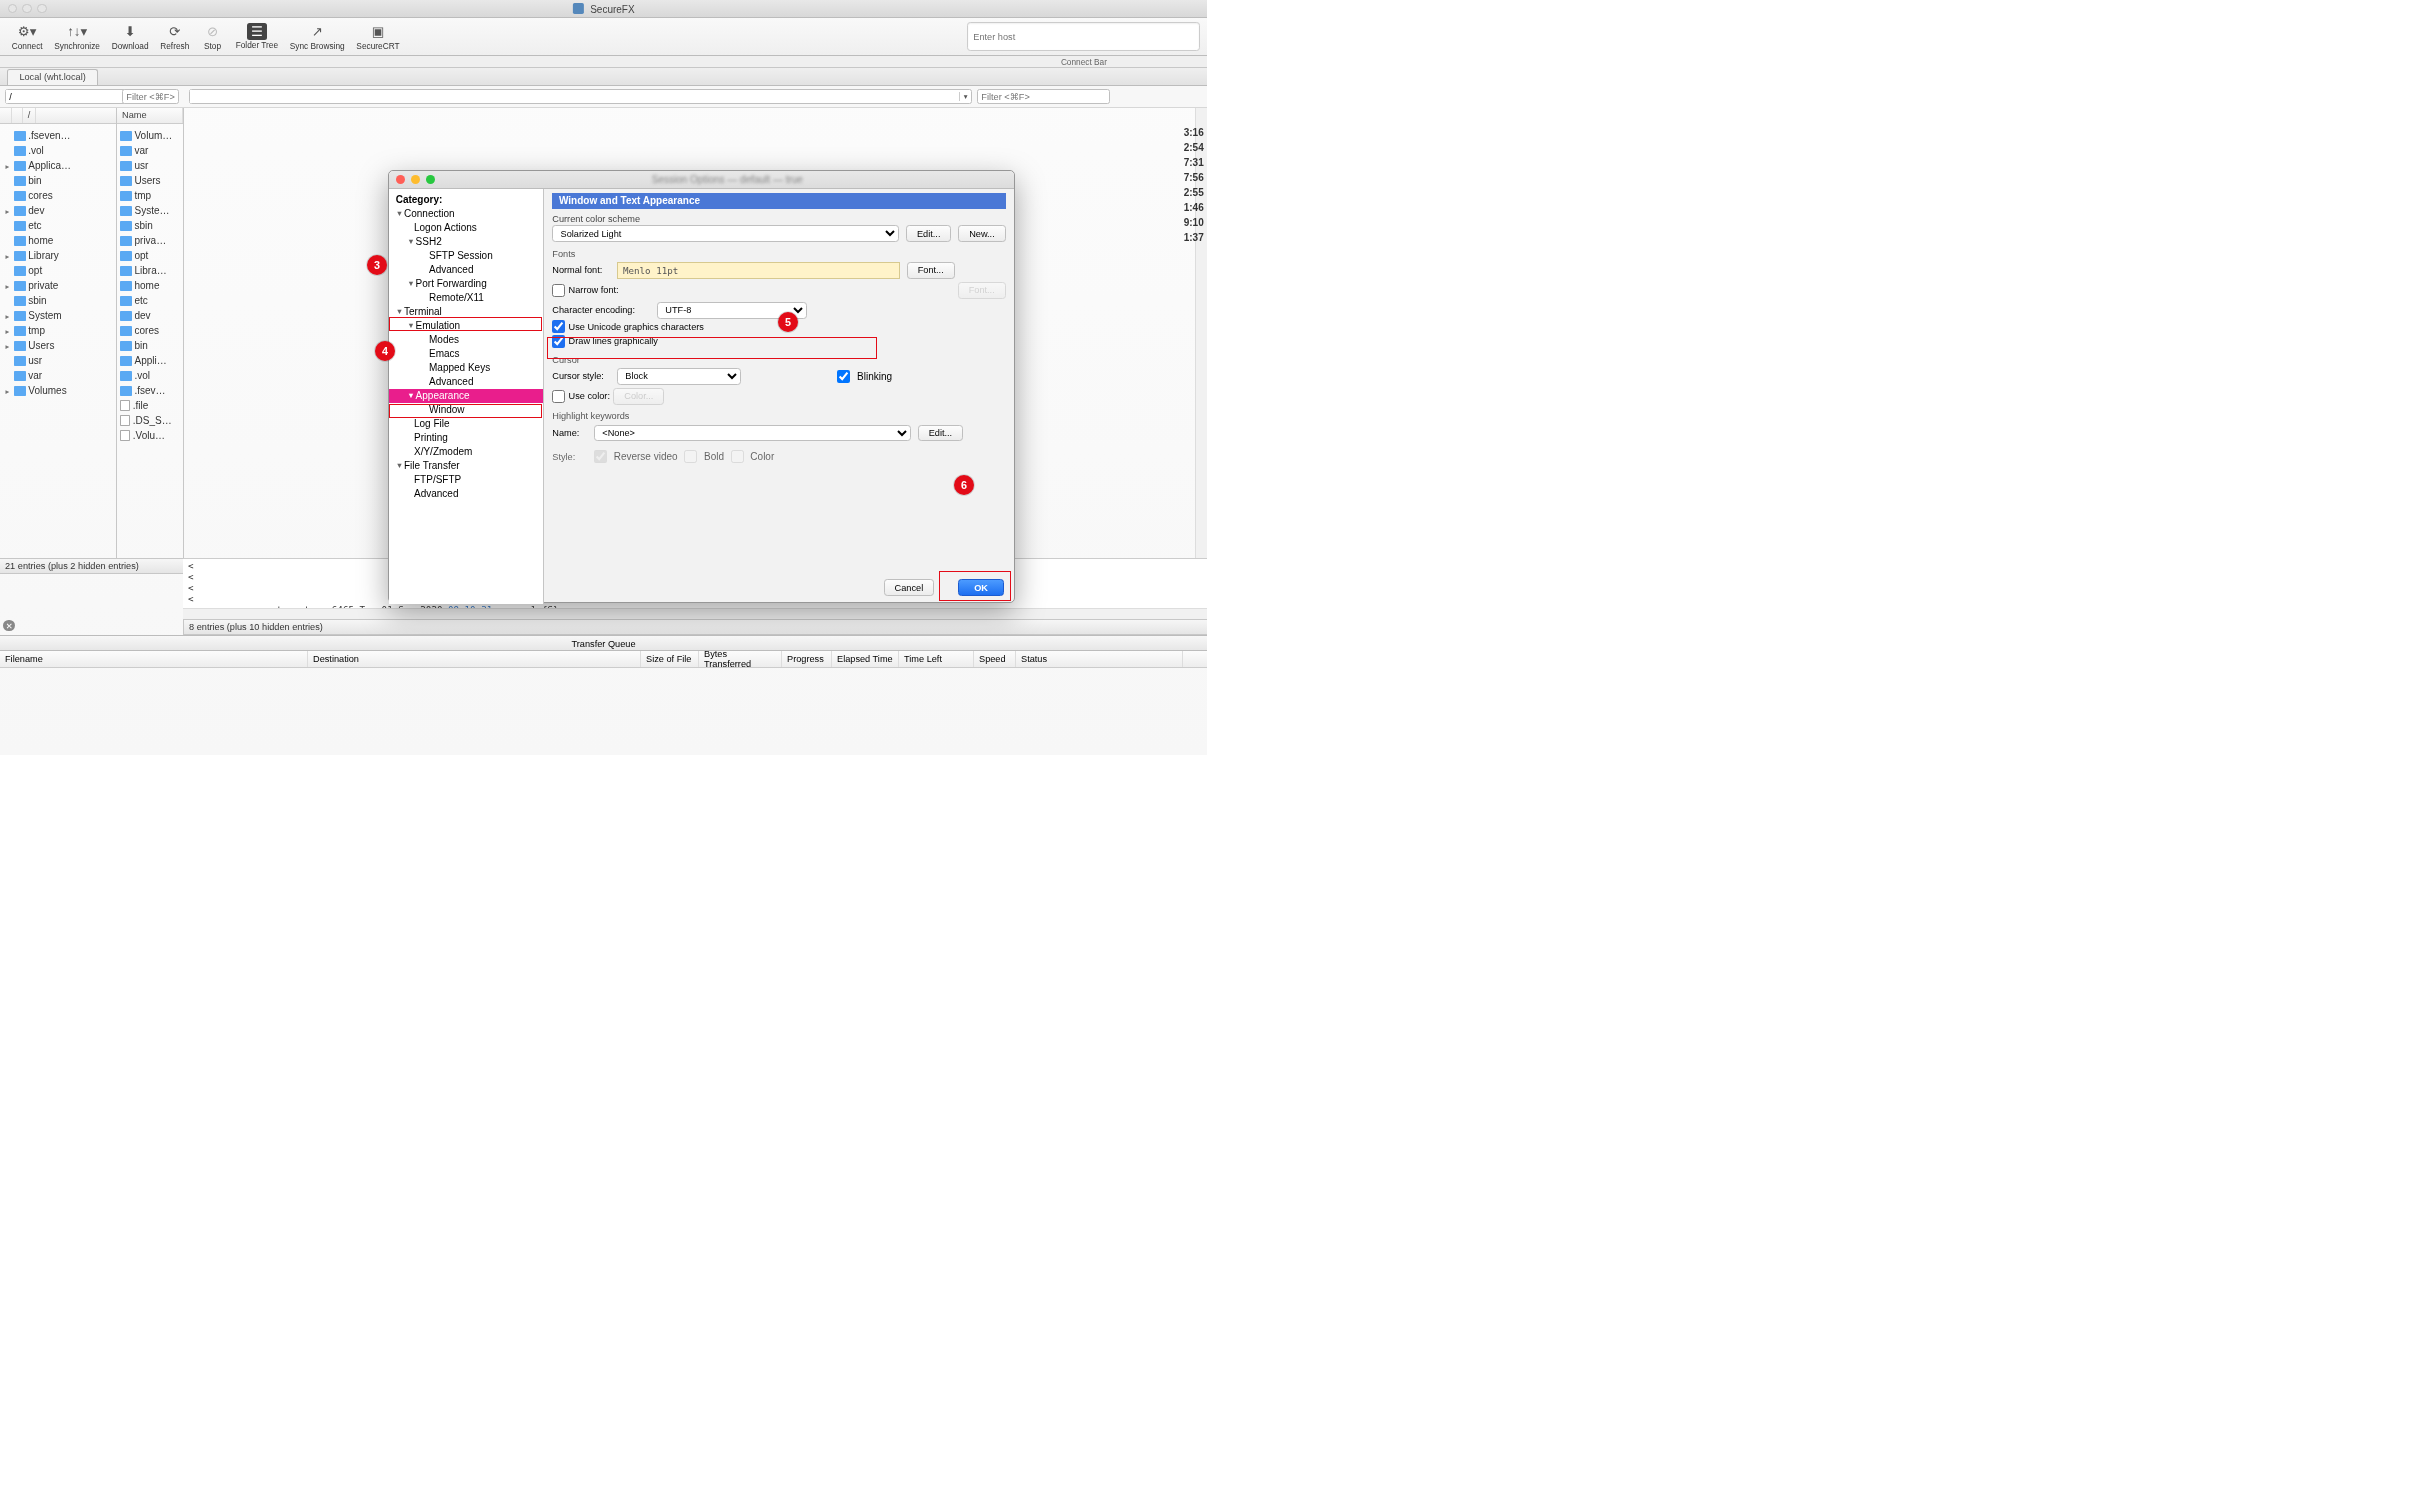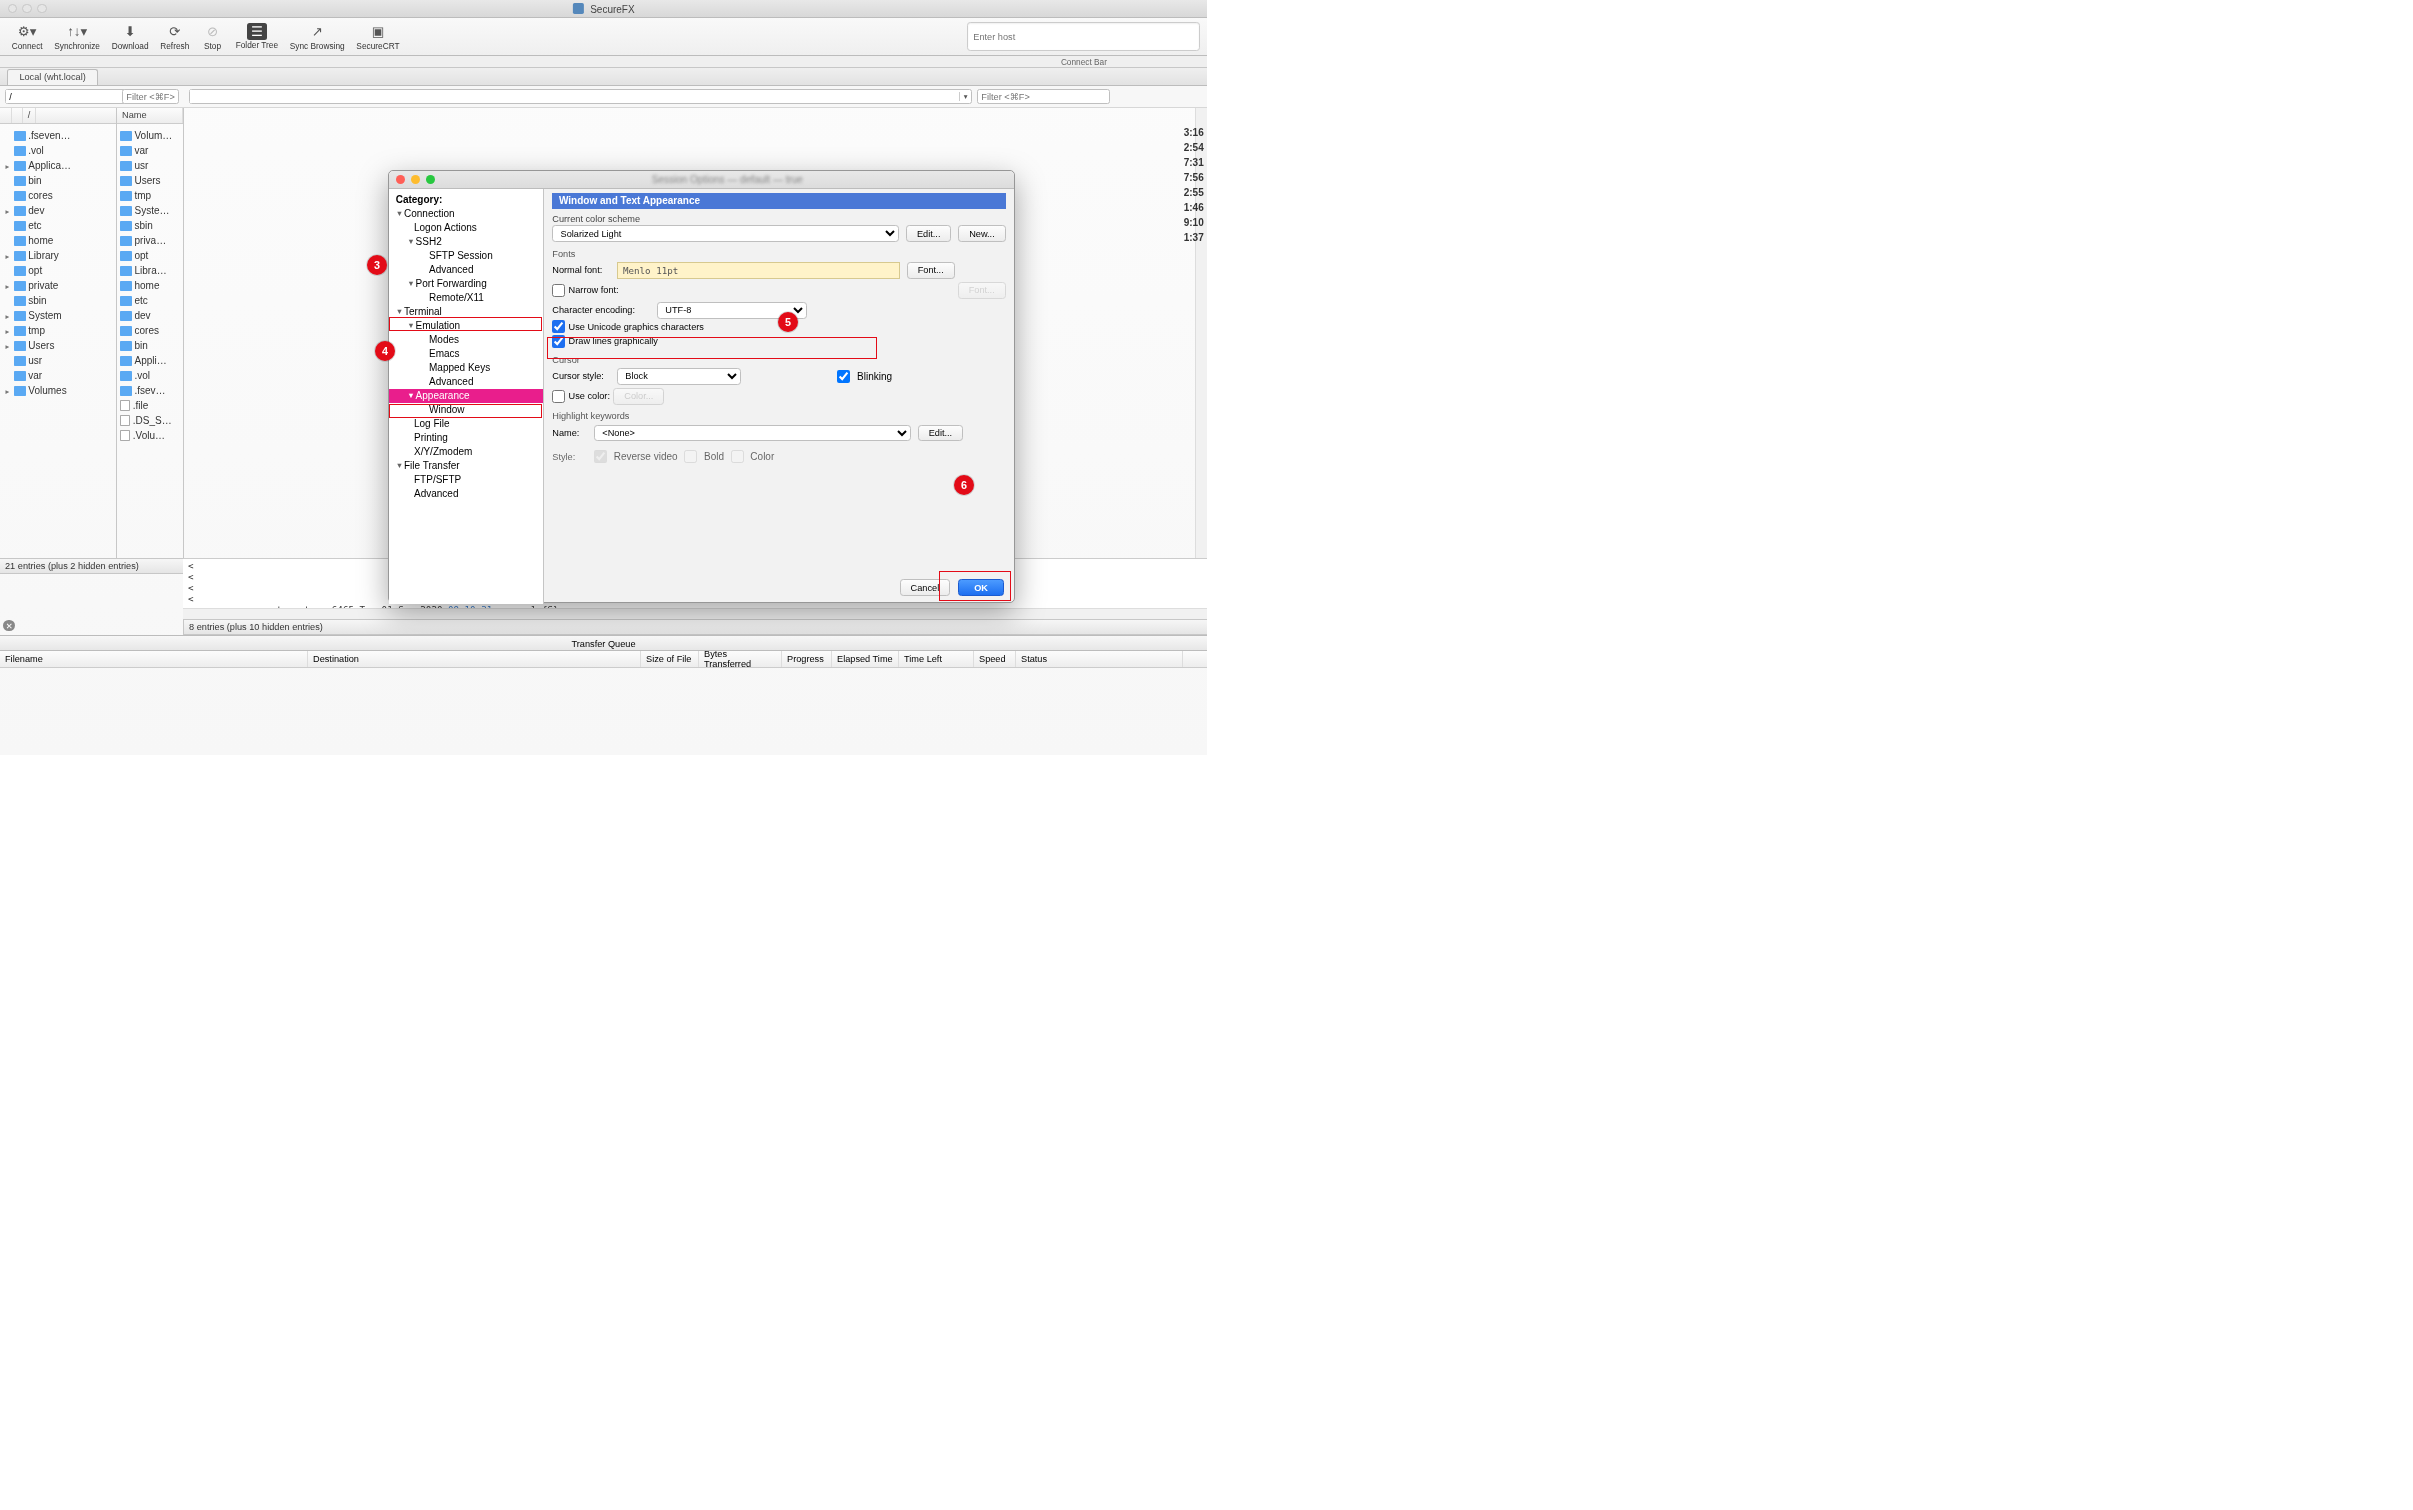--- a/index.html
+++ b/index.html
@@ -72,21 +72,21 @@
   .btn{height:16.7px;padding:0 10px;border:0.8px solid #bfbfbf;border-radius:3.3px;background:linear-gradient(#fdfdfd,#ececec);font-size:9.2px;}
   .btn.primary{background:linear-gradient(#4c9bff,#1d6ff0);color:#fff;border-color:#1a5bd0;font-weight:600;padding:0 15px;}
   .font-display{display:inline-block;min-width:283px;height:16.7px;background:#fff3c9;border:0.8px solid #d7c98f;padding:0 5px;font-family:Menlo,monospace;font-size:9.2px;line-height:16.7px;color:#555;}
   .chk{display:flex;align-items:center;gap:3.3px;font-size:9.2px;margin:1.7px 0;}
   .chk input{accent-color:#1d6ff0;}
   .encbox{position:absolute;border:1.7px solid #e30b17;left:3.3px;top:148px;width:330px;height:21.7px;}
   .rowline{display:flex;align-items:center;gap:6.7px;}
   .rowline label{font-size:9.2px;min-width:58px;}
   .grouphdr{font-size:9.2px;color:#555;margin-top:6.7px;}
   .blurred{filter:blur(1.7px);color:#888;}
-  .footer-btns{position:absolute;right:10px;bottom:8.3px;display:flex;gap:8px;align-items:center;}
+  .footer-btns{position:absolute;right:10px;bottom:8.3px;display:flex;gap:24px;align-items:center;}
   .okbox{position:absolute;border:1.7px solid #e30b17;right:3.3px;bottom:3.3px;width:72px;height:30px;}
   
   
   .badge{position:absolute;width:20px;height:20px;border-radius:50%;background:#e30b17;color:#fff;font-weight:700;font-size:10.8px;display:flex;align-items:center;justify-content:center;z-index:50;box-shadow:0 0 0 0.8px rgba(0,0,0,.15);}
 
   
   .statusbar{height:16px;background:linear-gradient(#f6f6f6,#e5e5e5);border-top:0.8px solid #c7c7c7;border-bottom:0.8px solid #c7c7c7;font-size:9.2px;color:#333;display:flex;align-items:center;padding-left:5px;}
   .statusbar.right{border-left:0.8px solid #c7c7c7;}
   .log { font-family:Menlo,monospace;font-size:9.2px;line-height:10.8px;color:#333;background:#fff;border-top:0.8px solid #ccc;height:50px;padding:2.5px 5px;white-space:pre; overflow:hidden;}
   .log .t{ color:#3a7bc8; }

